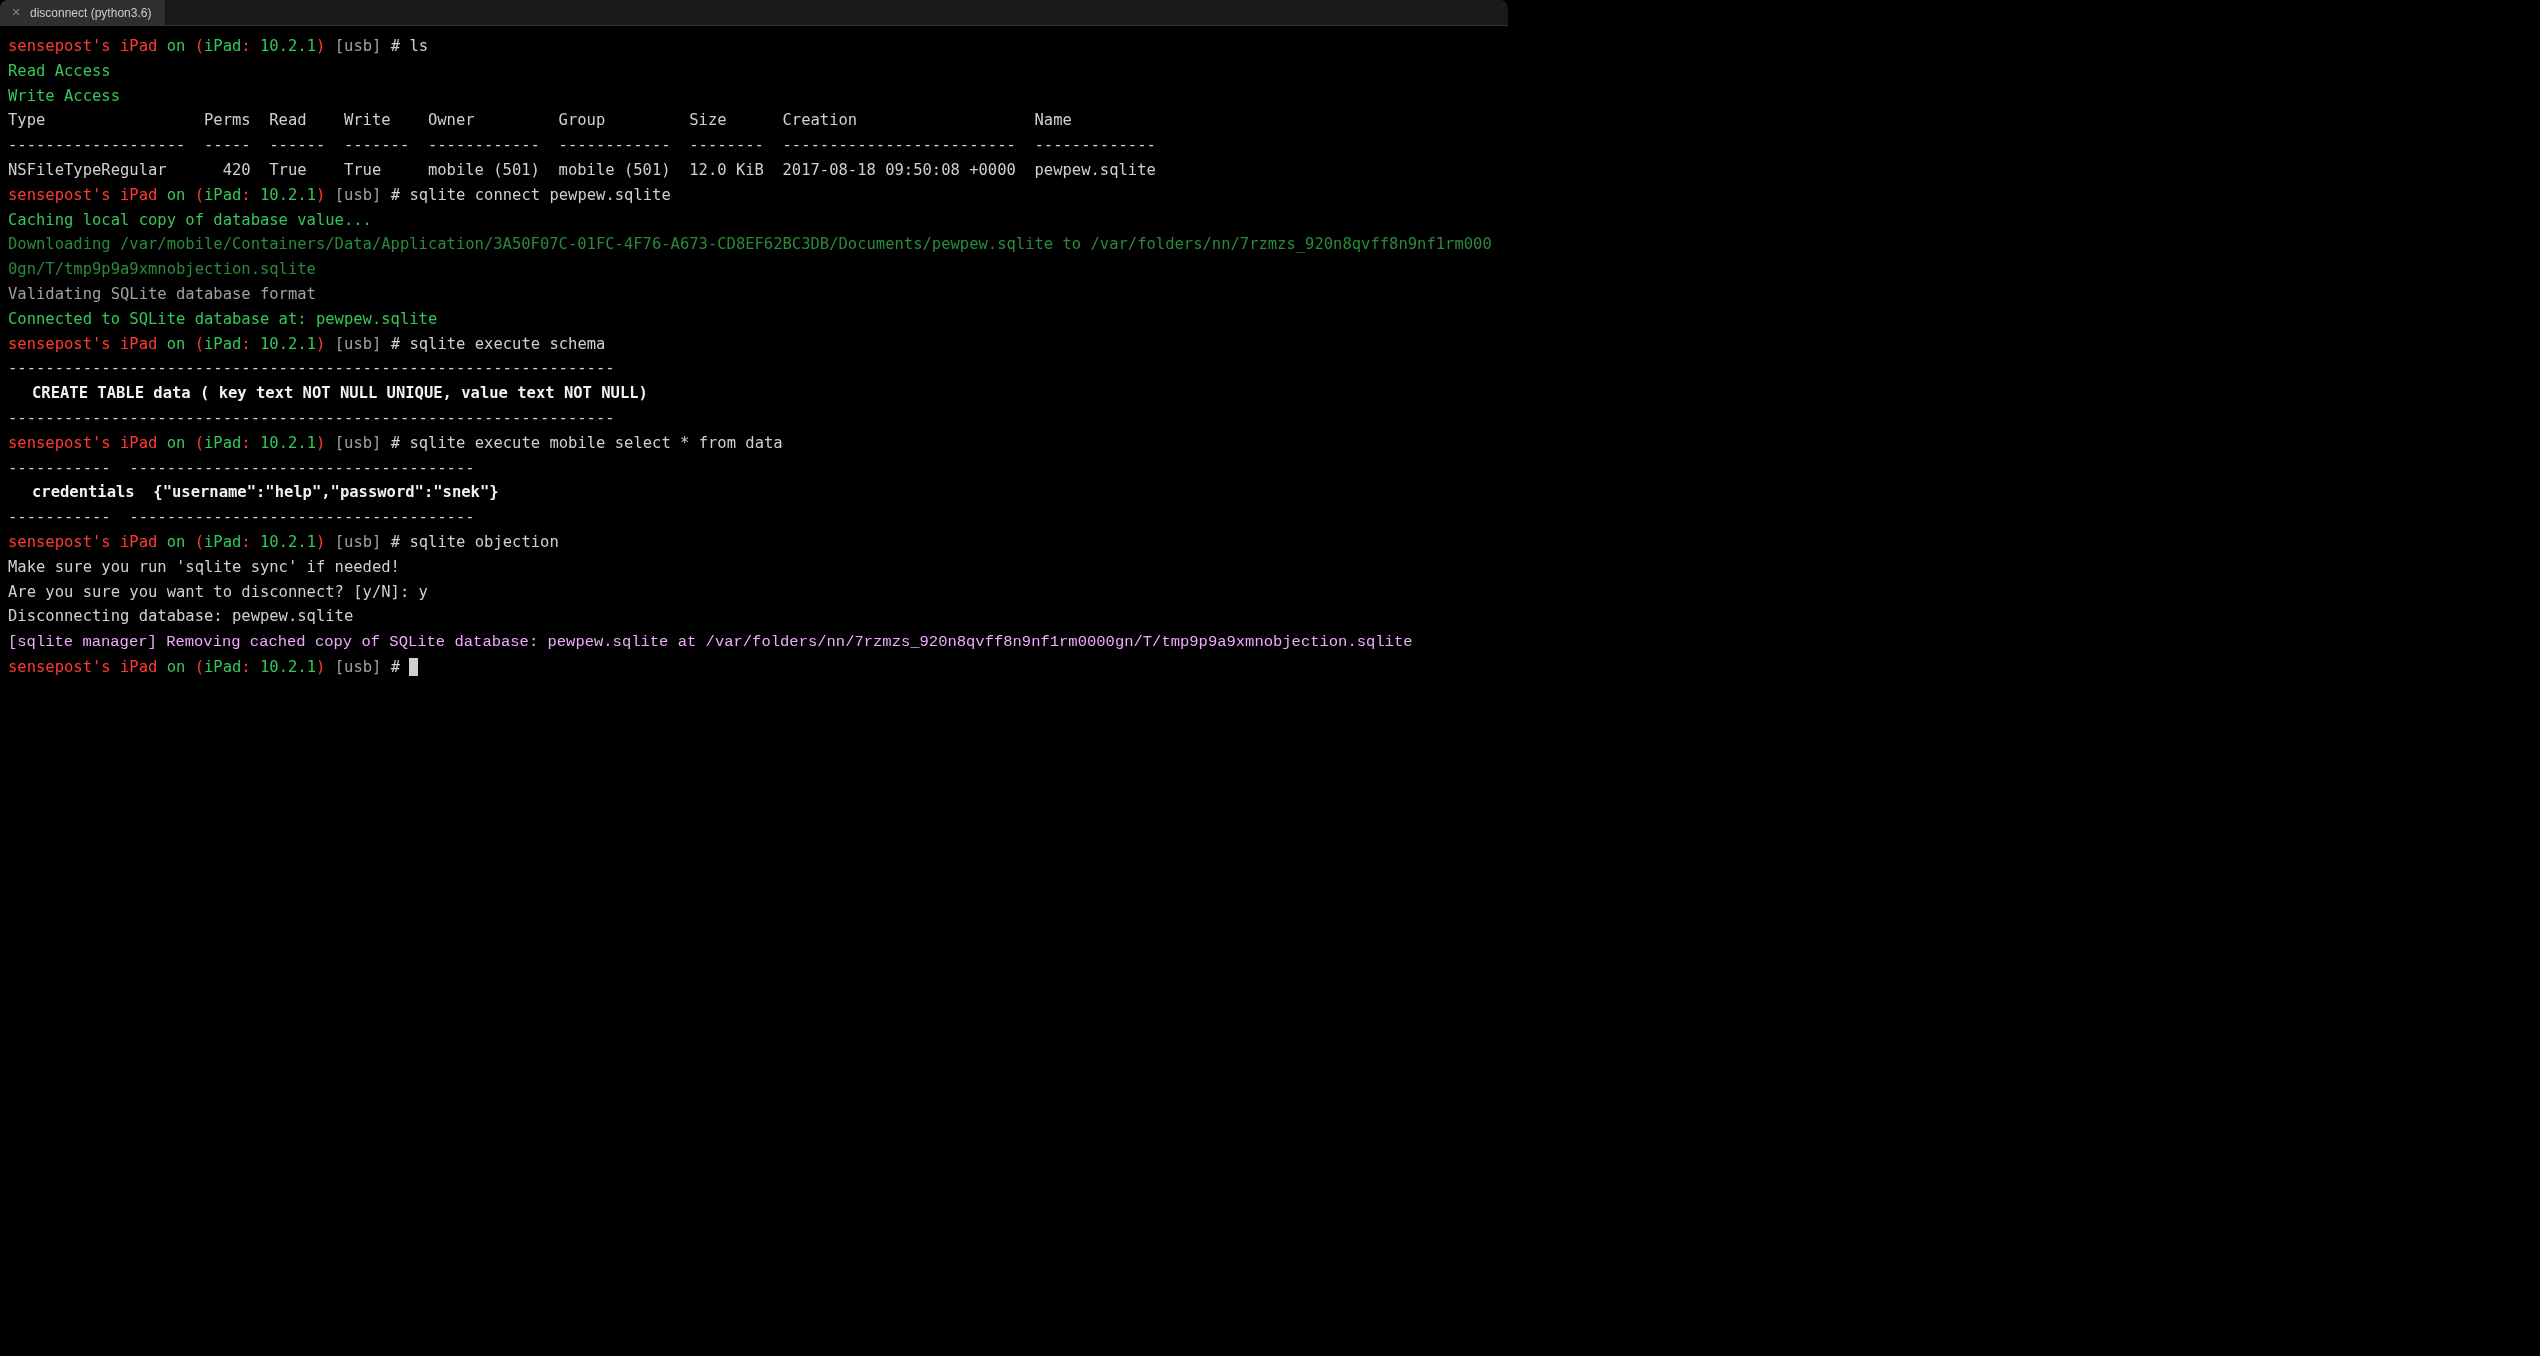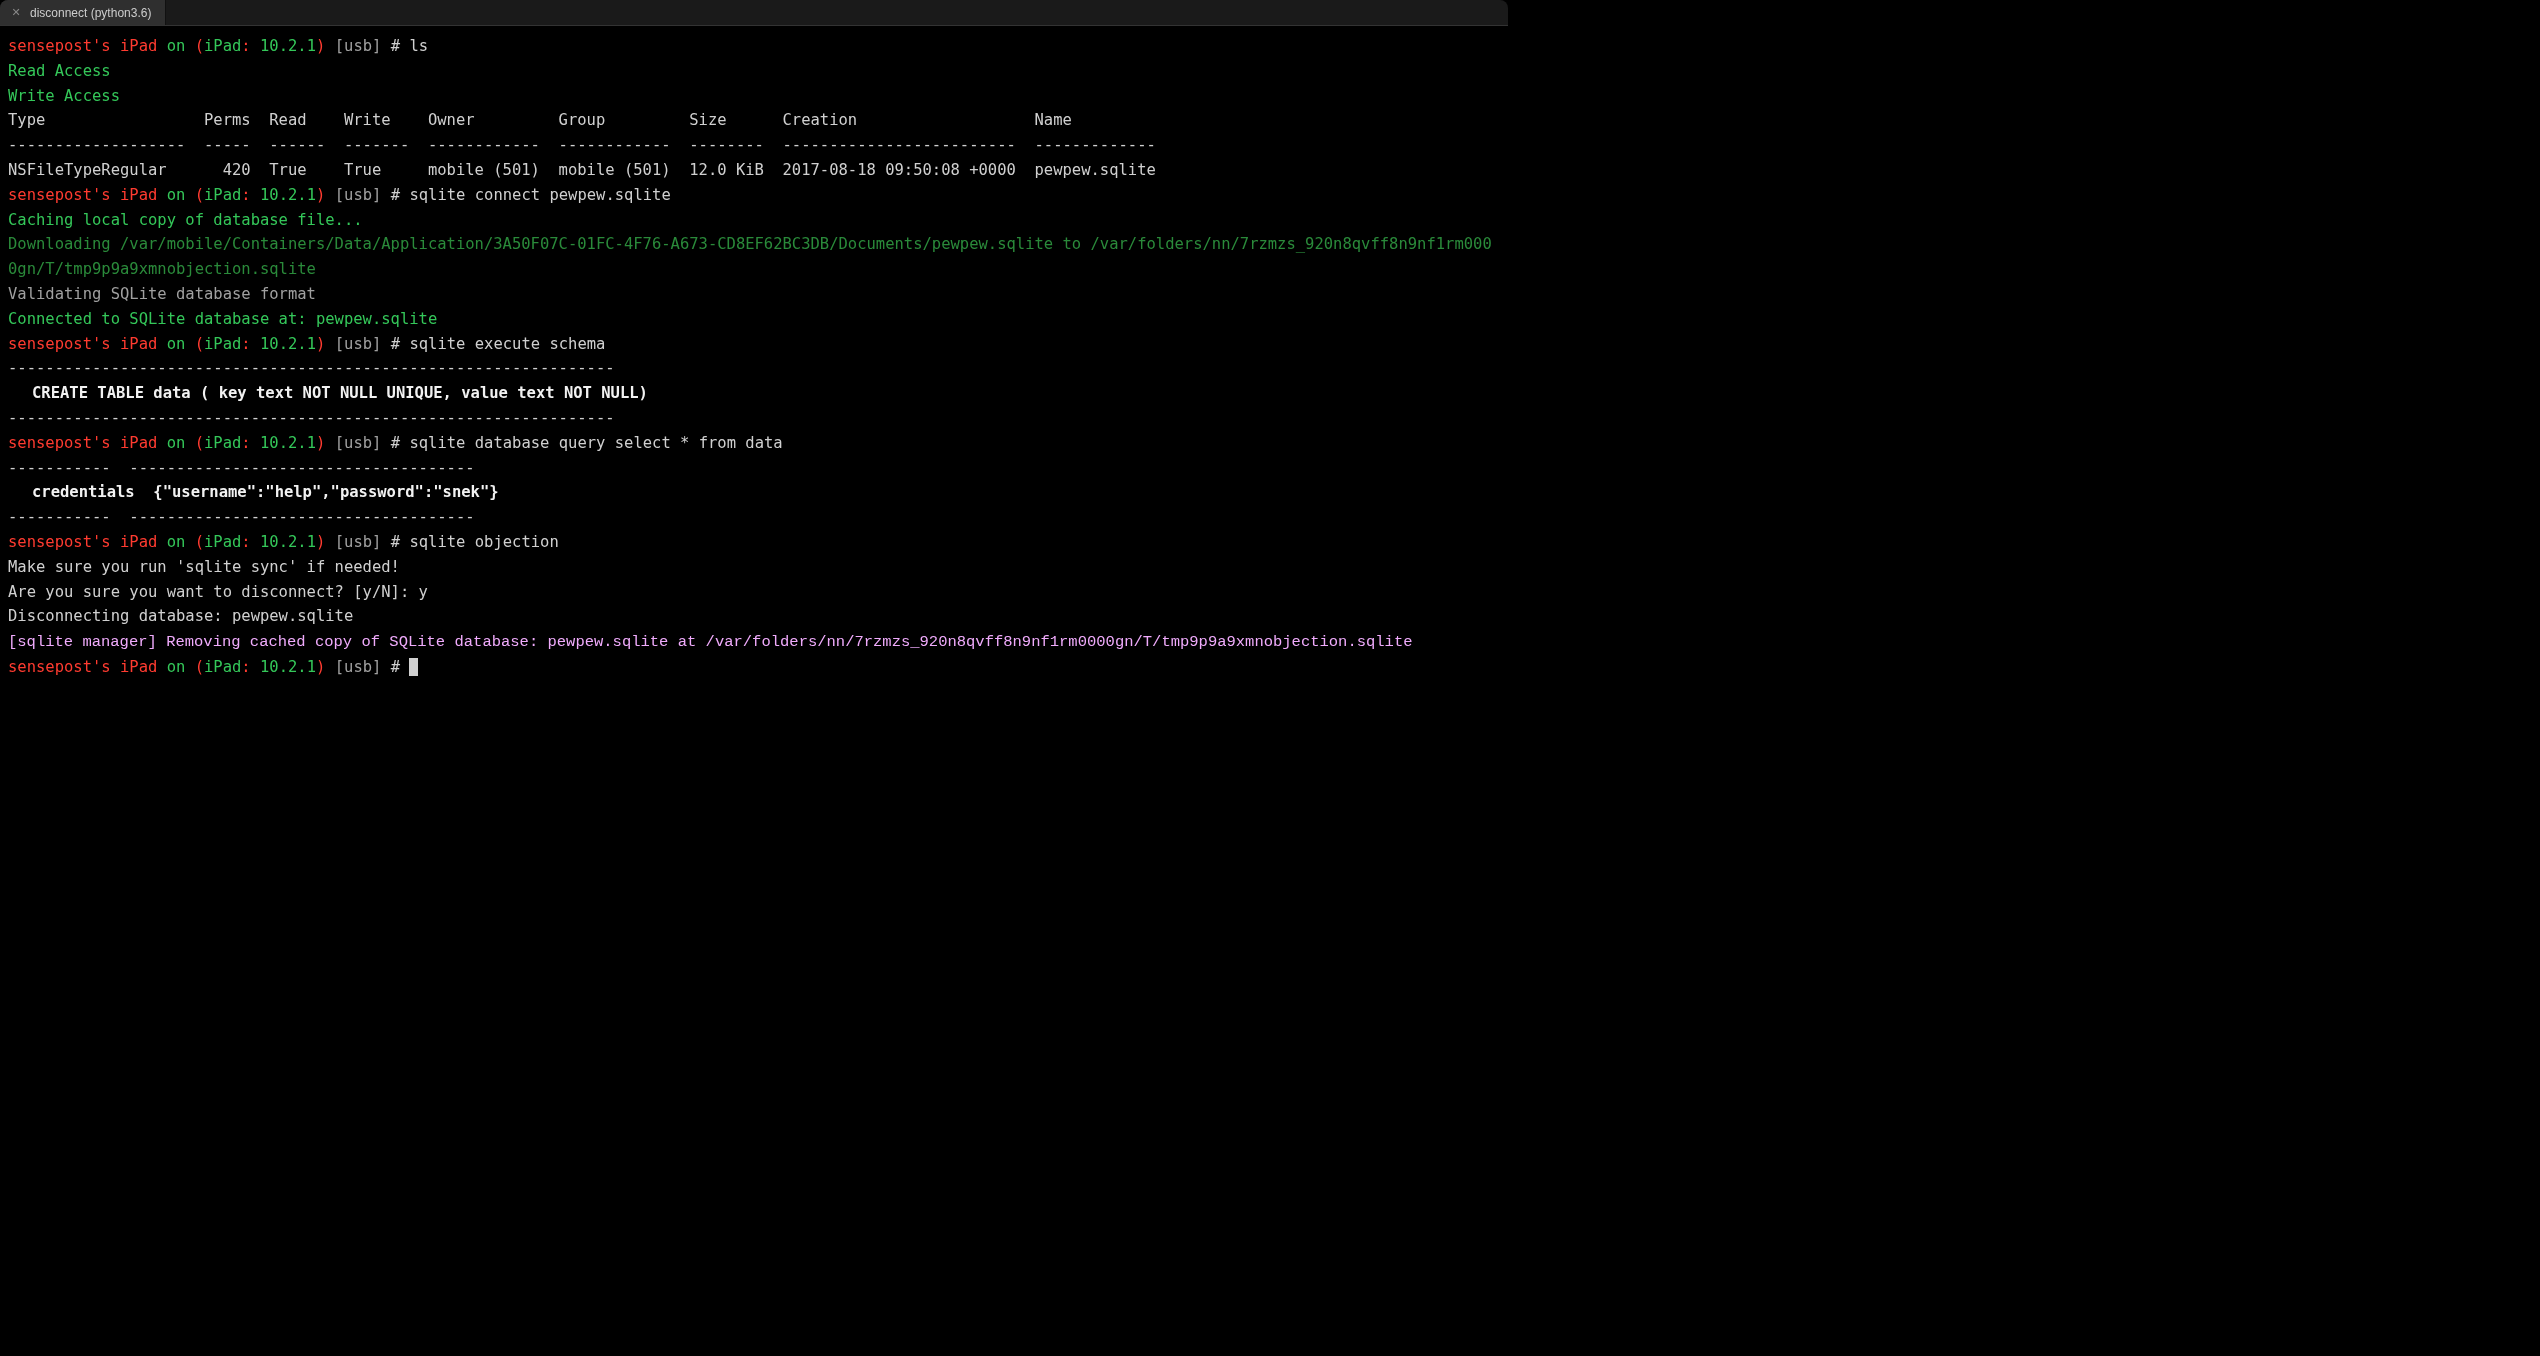--- a/index.html
+++ b/index.html
@@ -105,29 +105,29 @@
       <span>disconnect (python3.6)</span>
     </div>
   </div>
   <div class="terminal"><span class="red">sensepost's iPad</span> <span class="green">on</span> <span><span class="red">(</span><span class="green">iPad</span><span class="red">:</span> <span class="green">10.2.1</span><span class="red">)</span></span> <span class="grey">[usb]</span> <span>#</span> <span>ls</span>
 <span class="green">Read Access</span>
 <span class="green">Write Access</span>
 <span>Type                 Perms  Read    Write    Owner         Group         Size      Creation                   Name</span>
 <span>-------------------  -----  ------  -------  ------------  ------------  --------  -------------------------  -------------</span>
 <span>NSFileTypeRegular      420  True    True     mobile (501)  mobile (501)  12.0 KiB  2017-08-18 09:50:08 +0000  pewpew.sqlite</span>
 <span class="red">sensepost's iPad</span> <span class="green">on</span> <span><span class="red">(</span><span class="green">iPad</span><span class="red">:</span> <span class="green">10.2.1</span><span class="red">)</span></span> <span class="grey">[usb]</span> <span>#</span> <span>sqlite connect pewpew.sqlite</span>
-<span class="green">Caching local copy of database file...</span>
+<span class="green">Caching local copy of database value...</span>
 <span class="dimgreen" style="white-space:pre-wrap;word-break:break-all">Downloading /var/mobile/Containers/Data/Application/3A50F07C-01FC-4F76-A673-CD8EF62BC3DB/Documents/pewpew.sqlite to /var/folders/nn/7rzmzs_920n8qvff8n9nf1rm0000gn/T/tmp9p9a9xmnobjection.sqlite</span>
 <span class="grey">Validating SQLite database format</span>
 <span class="green">Connected to SQLite database at: pewpew.sqlite</span>
 <span class="red">sensepost's iPad</span> <span class="green">on</span> <span><span class="red">(</span><span class="green">iPad</span><span class="red">:</span> <span class="green">10.2.1</span><span class="red">)</span></span> <span class="grey">[usb]</span> <span>#</span> <span>sqlite execute schema</span>
 <span>-----------------------------------------------------------------</span>
 <span class="white">CREATE TABLE data ( key text NOT NULL UNIQUE, value text NOT NULL)</span>
 <span>-----------------------------------------------------------------</span>
-<span class="red">sensepost's iPad</span> <span class="green">on</span> <span><span class="red">(</span><span class="green">iPad</span><span class="red">:</span> <span class="green">10.2.1</span><span class="red">)</span></span> <span class="grey">[usb]</span> <span>#</span> <span>sqlite database query select * from data</span>
+<span class="red">sensepost's iPad</span> <span class="green">on</span> <span><span class="red">(</span><span class="green">iPad</span><span class="red">:</span> <span class="green">10.2.1</span><span class="red">)</span></span> <span class="grey">[usb]</span> <span>#</span> <span>sqlite execute mobile select * from data</span>
 <span>-----------  -------------------------------------</span>
 <span class="white">credentials  {"username":"help","password":"snek"}</span>
 <span>-----------  -------------------------------------</span>
 <span class="red">sensepost's iPad</span> <span class="green">on</span> <span><span class="red">(</span><span class="green">iPad</span><span class="red">:</span> <span class="green">10.2.1</span><span class="red">)</span></span> <span class="grey">[usb]</span> <span>#</span> <span>sqlite objection</span>
 <span>Make sure you run 'sqlite sync' if needed!</span>
 <span>Are you sure you want to disconnect? [y/N]: y</span>
 <span>Disconnecting database: pewpew.sqlite</span>
 <span class="dimgrey" style="white-space:pre-wrap;word-break:break-all">[sqlite manager] Removing cached copy of SQLite database: pewpew.sqlite at /var/folders/nn/7rzmzs_920n8qvff8n9nf1rm0000gn/T/tmp9p9a9xmnobjection.sqlite</span>
 <span class="red">sensepost's iPad</span> <span class="green">on</span> <span><span class="red">(</span><span class="green">iPad</span><span class="red">:</span> <span class="green">10.2.1</span><span class="red">)</span></span> <span class="grey">[usb]</span> <span>#</span> <span class="cursor"></span></div>
 </div>

